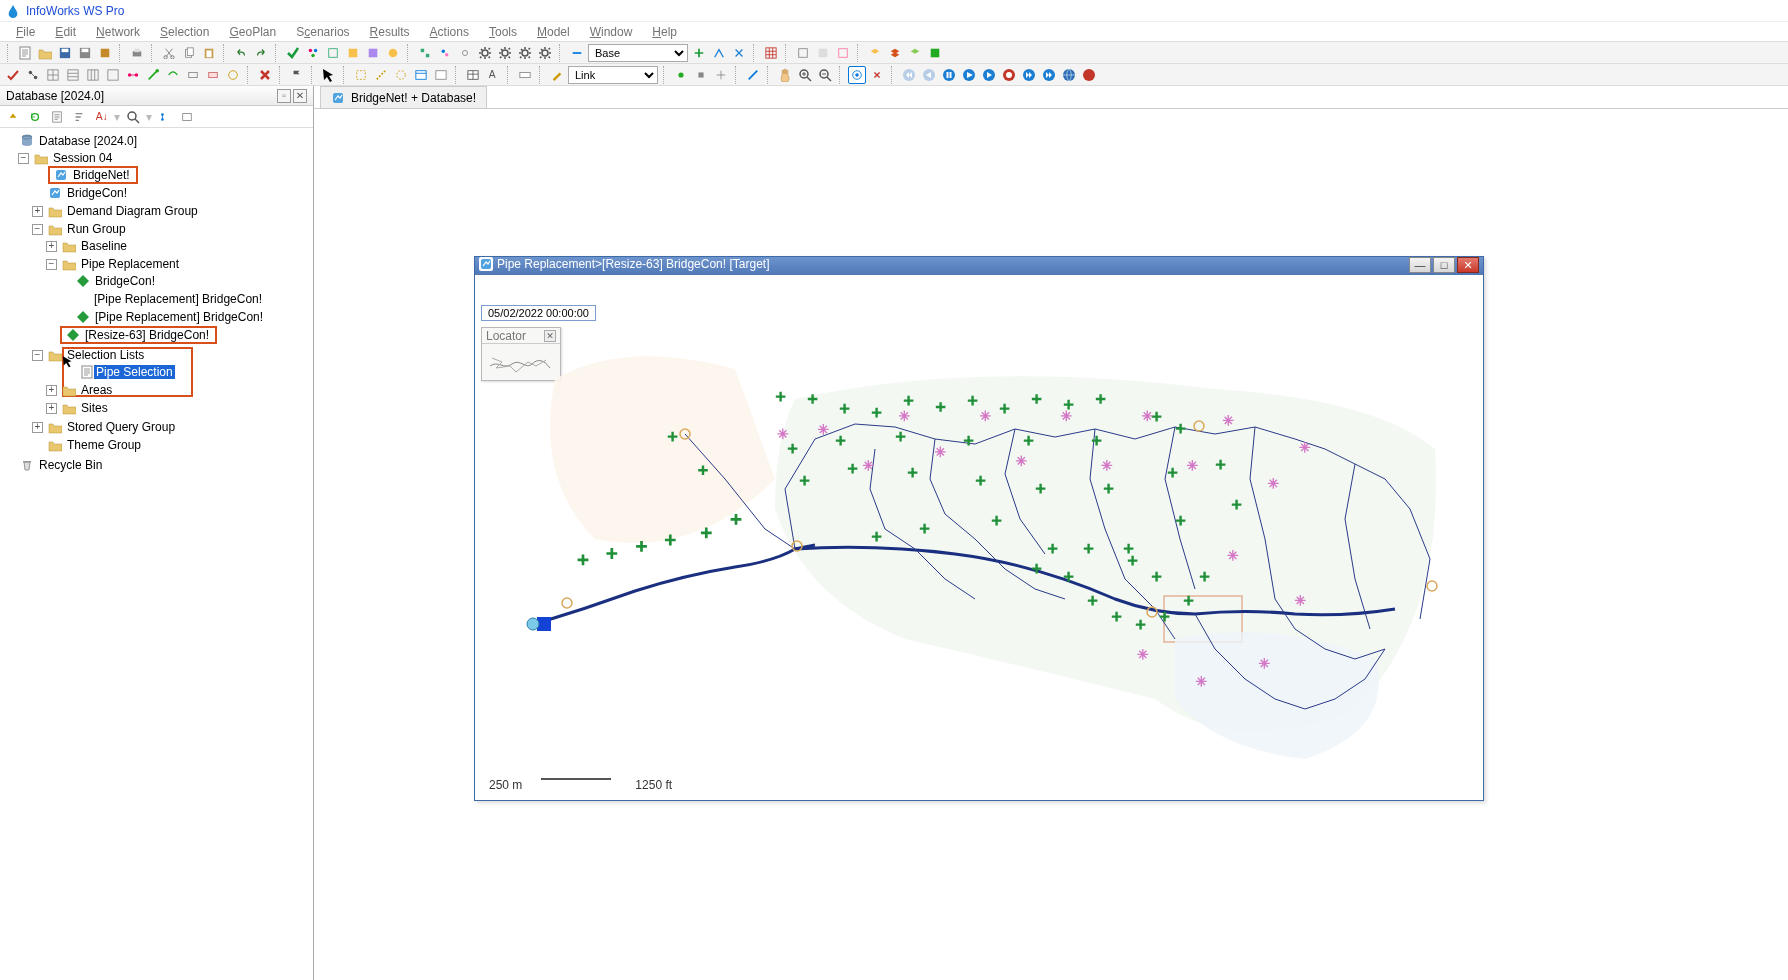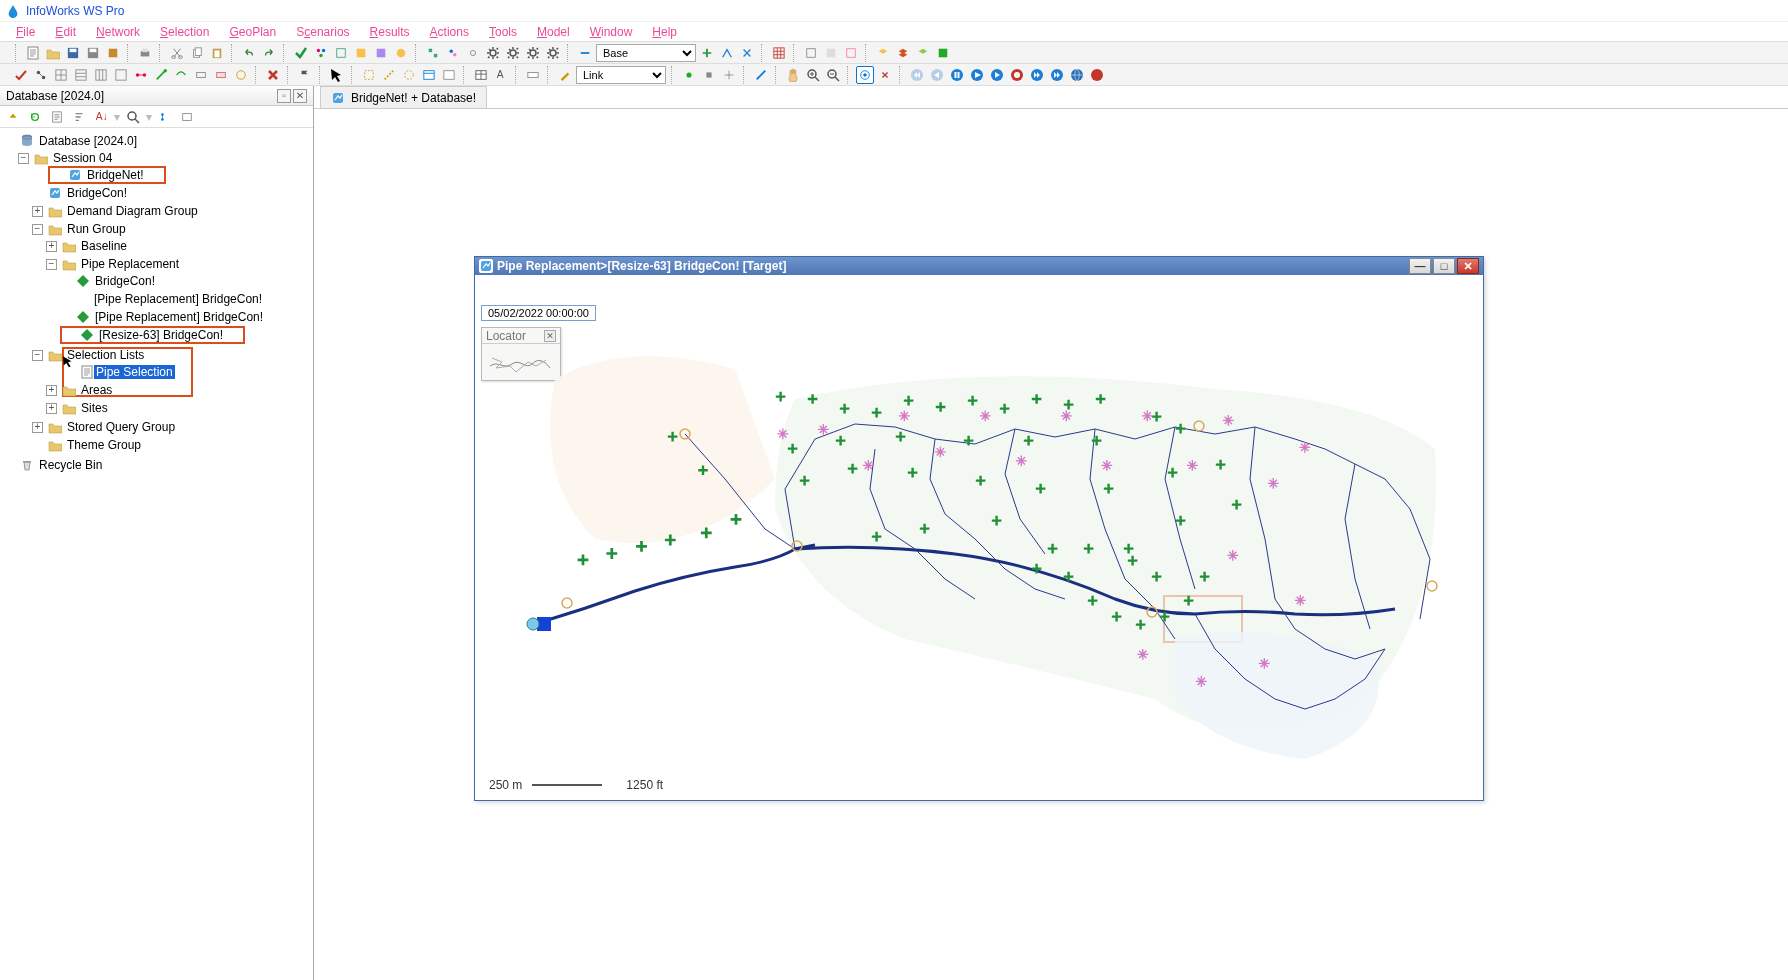--- a/index.html
+++ b/index.html
@@ -5,25 +5,25 @@
     * { margin:0; padding:0; box-sizing:border-box; font-family: Tahoma, "Segoe UI", sans-serif; font-size:12px; }
     body { background:#fff; overflow:hidden; width:1788px; height:980px; position:relative; }
 
     
     .title-bar { height:22px; display:flex; align-items:center; padding:0 6px; background:#fff; border-bottom:1px solid #eee;}
     .title-bar .app-icon { width:14px; height:14px; margin-right:6px; }
     .title-text { color:#1d4ed8; }
 
     
     .menu-bar { height:20px; display:flex; align-items:center; padding:0 6px; gap:0; background:#fff; border-bottom:1px solid #ddd;}
-    .menu-item { padding:2px 10px; color:#ec4899; cursor:default; }
+    .menu-item { padding:2px 10px; color:#737373; cursor:default; }
     .menu-item u { text-decoration:underline; }
 
     
-    .toolbar { height:22px; display:flex; align-items:center; padding:0 12px; gap:2px; background:#f4f4f4; border-bottom:1px solid #ddd;}
+    .toolbar { height:22px; display:flex; align-items:center; padding:0 4px; gap:2px; background:#f4f4f4; border-bottom:1px solid #ddd;}
     .tb-sep { width:4px; height:18px; border-left:1px dotted #aaa; margin:0 3px; }
     .tb-btn { width:18px; height:18px; display:flex; align-items:center; justify-content:center; cursor:default; border-radius:2px;}
     .tb-select { height:18px; min-width:90px; border:1px solid #aaa; background:#fff; font-size:11px; padding:0 2px;}
     .tb-select.wide { min-width:100px; }
 
     
     .workspace { position:absolute; top:86px; bottom:0; left:0; right:0; display:flex; }
 
     
     .db-panel { width:314px; border-right:1px solid #aaa; display:flex; flex-direction:column; background:#fff;text-align:right;}
@@ -36,46 +36,46 @@
     
     .tree ul { list-style:none; padding-left:14px; }
     .tree > ul { padding-left:2px;}
     .tree li { position:relative; padding:1px 0; white-space:nowrap; }
     .tree .row { display:flex; align-items:center; gap:3px; height:16px;}
     .tree .expander { width:11px; height:11px; border:1px solid #999; background:#fff; display:flex; align-items:center; justify-content:center; font-size:10px; line-height:8px; color:#555; margin-right:2px; cursor:default;}
     .tree .spacer { width:11px; height:11px; margin-right:2px; }
     .tree .ticon { width:14px; height:14px; flex:0 0 14px; }
     .tree .label { padding:0 2px; }
     .tree .selected { background:#1a66d6; color:#fff; }
-    .tree .hilite { border:2px solid #d94f1a; padding:0 18px; }
+    .tree .hilite { border:2px solid #d94f1a; padding:0 4px; }
 
     .folder-icon { fill:#e8c76e; stroke:#b8923a; stroke-width:0.5;}
 
     
     .mdi { flex:1; background:#fff; position:relative; }
     .doc-tab { position:absolute; top:0; left:6px; height:22px; display:flex; align-items:center; background:#f0f0f0; border:1px solid #ccc; border-bottom:none; padding:0 10px; gap:6px;}
     .mdi-client { position:absolute; top:22px; left:0; right:0; bottom:0; background:#fff; border-top:1px solid #ccc;}
 
     
     .float-win { position:absolute; border:1px solid #3e6aa8; background:#fff; box-shadow:2px 2px 4px rgba(0,0,0,0.15);}
-    .float-titlebar { height:18px; background:linear-gradient(#6d94cc,#4f77b6); display:flex; align-items:center; padding:0 4px; color:#fff;font-weight:bold;}
+    .float-titlebar { height:18px; background:linear-gradient(#6d94cc,#4f77b6); display:flex; padding:0 4px; color:#fff;}
     .float-titlebar .tt { font-size:12px; margin-left:4px;}
     .float-titlebar .win-btns { margin-left:auto; display:flex; gap:2px;}
     .float-titlebar .wbtn { width:22px; height:16px; background:linear-gradient(#f3f3f3,#d8d8d8); border:1px solid #888; display:flex; align-items:center; justify-content:center; font-size:11px; color:#333;}
     .float-titlebar .wbtn.close { background:linear-gradient(#e27a6d,#c9382a); color:#fff; border-color:#8a271d;}
 
     .timestamp-field { position:absolute; top:26px; left:6px; border:1px solid #7d9ccf; padding:1px 6px; background:#fff; font-size:11px;}
     .locator { position:absolute; top:48px; left:6px; width:80px; border:1px solid #b8b8b8; background:#f7f7f5; box-shadow:1px 1px 2px rgba(0,0,0,0.15);}
     .locator-hdr { height:16px; display:flex; align-items:center; padding:0 4px; color:#777; font-size:11px; border-bottom:1px solid #ccc;}
     .locator-hdr .x { margin-left:auto; width:12px; height:12px; border:1px solid #aaa; display:flex;align-items:center;justify-content:center; font-size:9px; color:#666; background:#eee;}
     .locator-body { height:36px; display:flex; align-items:center; justify-content:center;}
 
     .map-canvas { position:absolute; top:22px; left:0; right:0; bottom:0; background:#fff;}
     .scale-bar { position:absolute; bottom:8px; left:14px; display:flex; align-items:center; gap:24px; font-size:11px; color:#333;}
-    .scale-seg { display:flex; align-items:center; gap:10px;}
+    .scale-seg { display:flex; align-items:flex-start; gap:19px;}
     .scale-line { width:70px; height:2px; background:#555;}
 
     .map-highlight { position:absolute; border:2px solid #d94f1a; }
     svg.ico14 { width:14px; height:14px; }
     svg.ico12 { width:12px; height:12px; }
 
     
     .cursor-ptr { position:absolute; width:12px; height:18px; pointer-events:none;}
   </style>
 </head>

